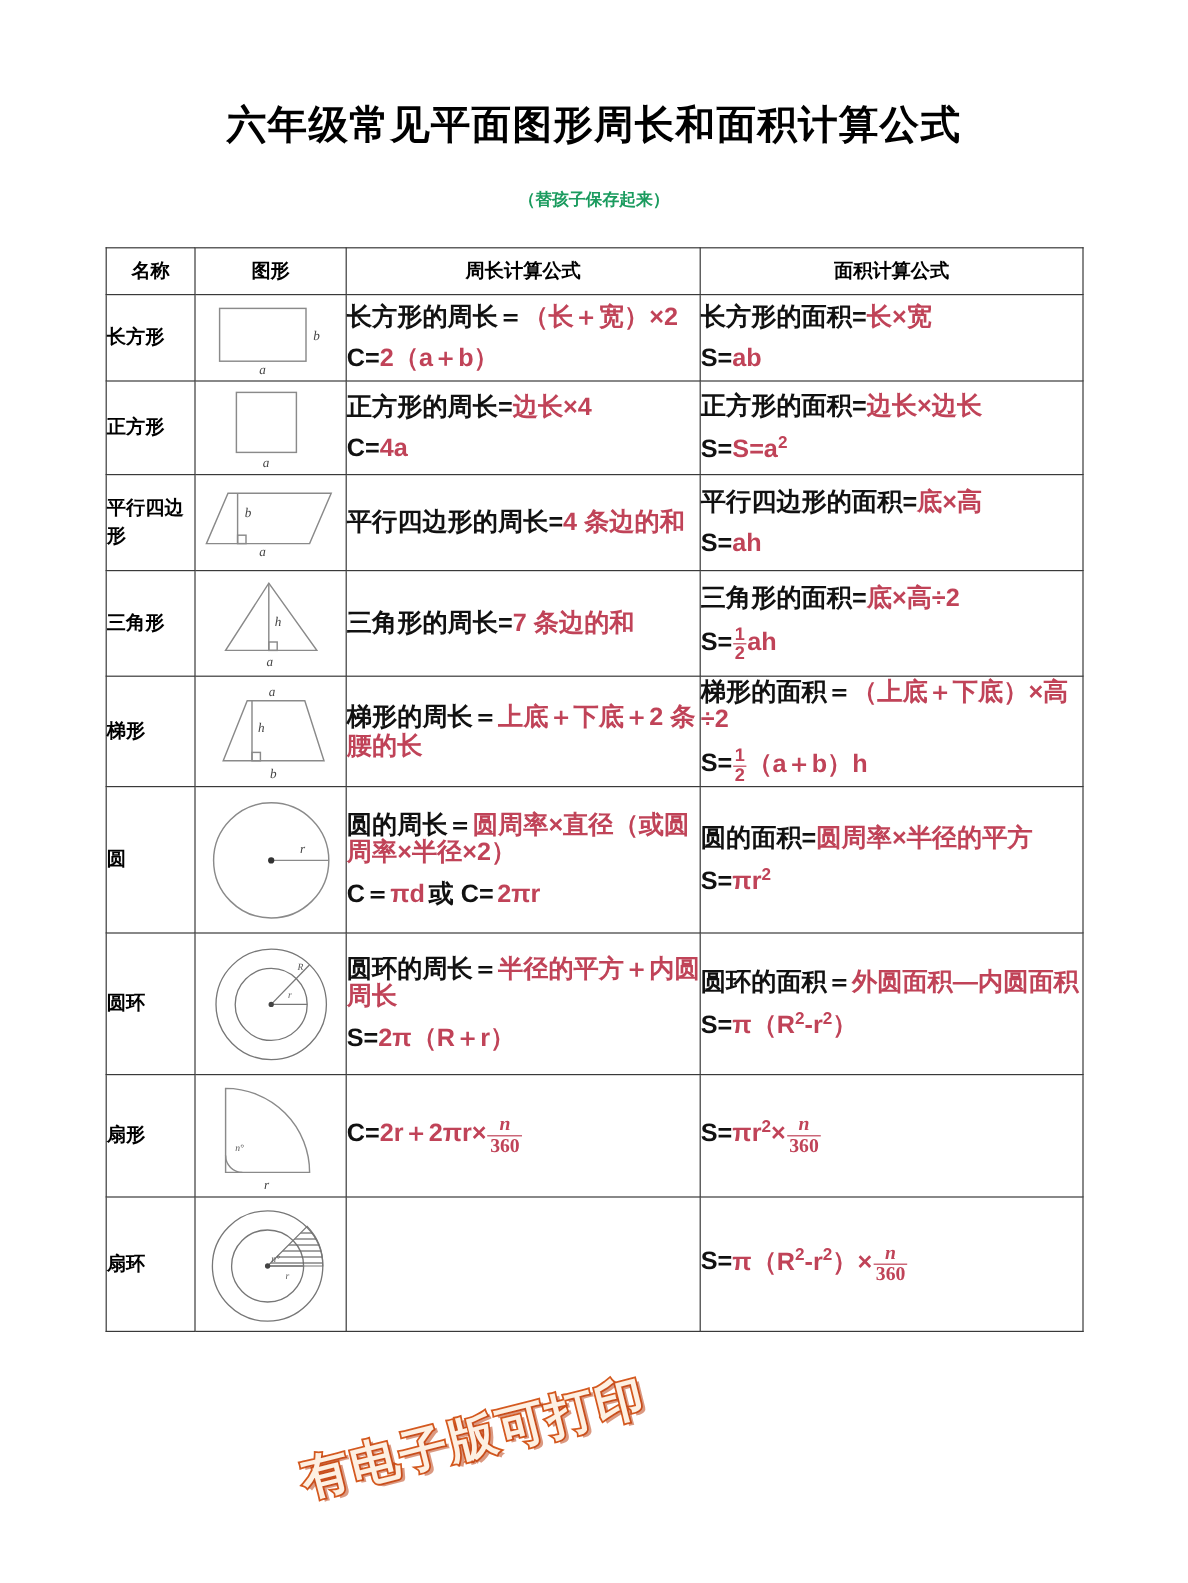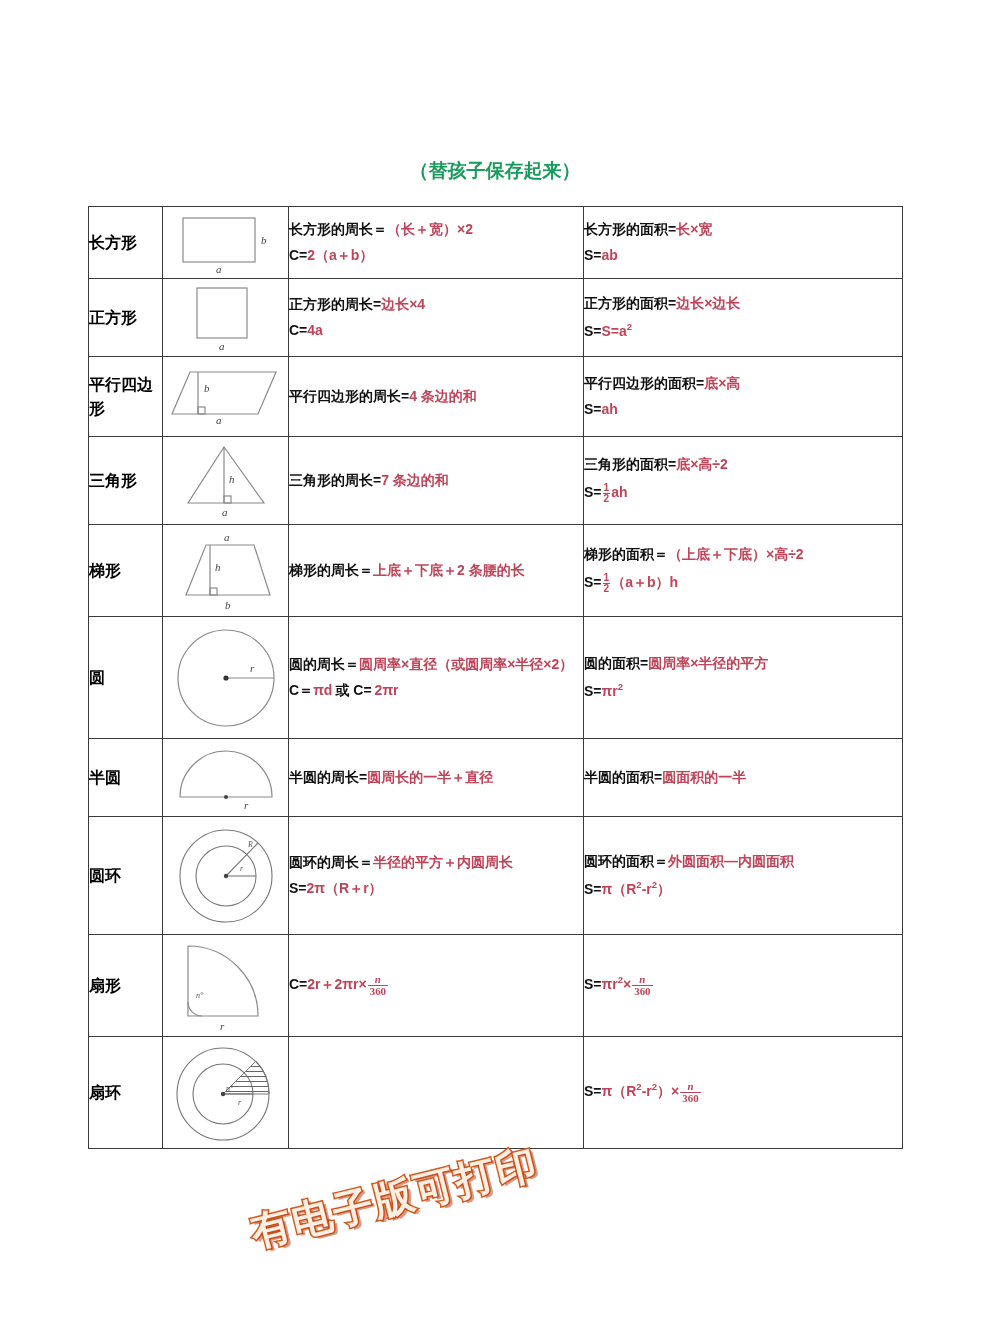--- a/index.html
+++ b/index.html
@@ -35,21 +35,21 @@
     letter-spacing: 1px;
     color: #000;
   }
   .subtitle {
     position: absolute;
     top: 158px;
     left: 0;
     width: 990px;
     text-align: center;
     font-family: "Liberation Serif", "DejaVu Serif", serif;
-    font-size: 19px;
+    font-size: 14px;
     font-weight: bold;
     color: #1a9b5e;
   }
 
   
   table.formula-table {
     position: absolute;
     left: 88px;
     top: 206px;
     width: 814px;
@@ -86,21 +86,21 @@
   }
 
   .shape-cell {
     text-align: center;
     padding: 4px 0;
   }
 
   .fcell {
     padding: 8px 4px 8px 8px;
     font-family: "Liberation Sans", "DejaVu Sans", sans-serif;
-    font-size: 14px;
+    font-size: 21px;
     font-weight: bold;
     line-height: 1.1;
     color: #111;
   }
   .fline { margin: 0 0 11px 0; }
   .fline:last-child { margin-bottom: 0; }
   .r { color: #c04358; }
 
   
   .frac {
@@ -163,31 +163,38 @@
   .lbl { font-family: "Liberation Serif","DejaVu Serif",serif; font-style: italic; font-size: 11px; fill: #444; }
   .lbl-s { font-family: "Liberation Serif","DejaVu Serif",serif; font-style: italic; font-size: 8px; fill: #555; }
   .stroke { fill: none; stroke: #8a8a8a; stroke-width: 1.2; }
   .stroke-d { fill: none; stroke: #777; stroke-width: 1.1; }
 </style>
 </head>
 <body>
 
 <div class="page">
 
+  <div class="title">六年级常见平面图形周长和面积计算公式</div>
   <div class="subtitle">（替孩子保存起来）</div>
 
   <table class="formula-table">
     <colgroup>
       <col class="c-name">
         <col class="c-shape">
         <col class="c-peri">
         <col class="c-area">
     </colgroup>
     <tbody>
 
+      <tr>
+        <td class="hdr">名称</td>
+        <td class="hdr">图形</td>
+        <td class="hdr">周长计算公式</td>
+        <td class="hdr">面积计算公式</td>
+      </tr>
 
       <tr style="height:72px;">
         <td class="nm">长方形</td>
         <td class="shape-cell">
           <svg width="110" height="66" viewBox="0 0 110 66">
             <rect class="stroke" x="12" y="8" width="72" height="44"></rect>
             <text class="lbl" x="90" y="34">b</text>
             <text class="lbl" x="45" y="63">a</text>
           </svg>
         </td>
@@ -293,36 +300,20 @@
         <td class="fcell">
           <div class="fline"><span>圆的周长＝</span><span class="r">圆周率×直径（或圆周率×半径×2）</span></div>
           <div class="fline"><span>C＝</span><span class="r">πd</span><span style="padding:0 3px;">或 C=</span><span class="r">2πr</span></div>
         </td>
         <td class="fcell">
           <div class="fline"><span>圆的面积=</span><span class="r">圆周率×半径的平方</span></div>
           <div class="fline"><span>S=</span><span class="r">πr<sup class="sq">2</sup></span></div>
         </td>
       </tr>
 
-      <tr style="height:78px;">
-        <td class="nm">半圆</td>
-        <td class="shape-cell">
-          <svg width="116" height="70" viewBox="0 0 116 70">
-            <path class="stroke" d="M12,54 A46,46 0 0 1 104,54 Z"></path>
-            <circle cx="58" cy="54" r="2" fill="#444"></circle>
-            <text class="lbl" x="76" y="66">r</text>
-          </svg>
-        </td>
-        <td class="fcell">
-          <div class="fline"><span>半圆的周长=</span><span class="r">圆周长的一半＋直径</span></div>
-        </td>
-        <td class="fcell">
-          <div class="fline"><span>半圆的面积=</span><span class="r">圆面积的一半</span></div>
-        </td>
-      </tr>
 
       <tr style="height:118px;">
         <td class="nm">圆环</td>
         <td class="shape-cell">
           <svg width="116" height="110" viewBox="0 0 116 110">
             <circle class="stroke-d" cx="58" cy="55" r="46"></circle>
             <circle class="stroke-d" cx="58" cy="55" r="30"></circle>
             <line class="stroke-d" x1="58" y1="55" x2="90" y2="22"></line>
             <line class="stroke-d" x1="58" y1="55" x2="88" y2="55"></line>
             <circle cx="58" cy="55" r="2.2" fill="#444"></circle>

